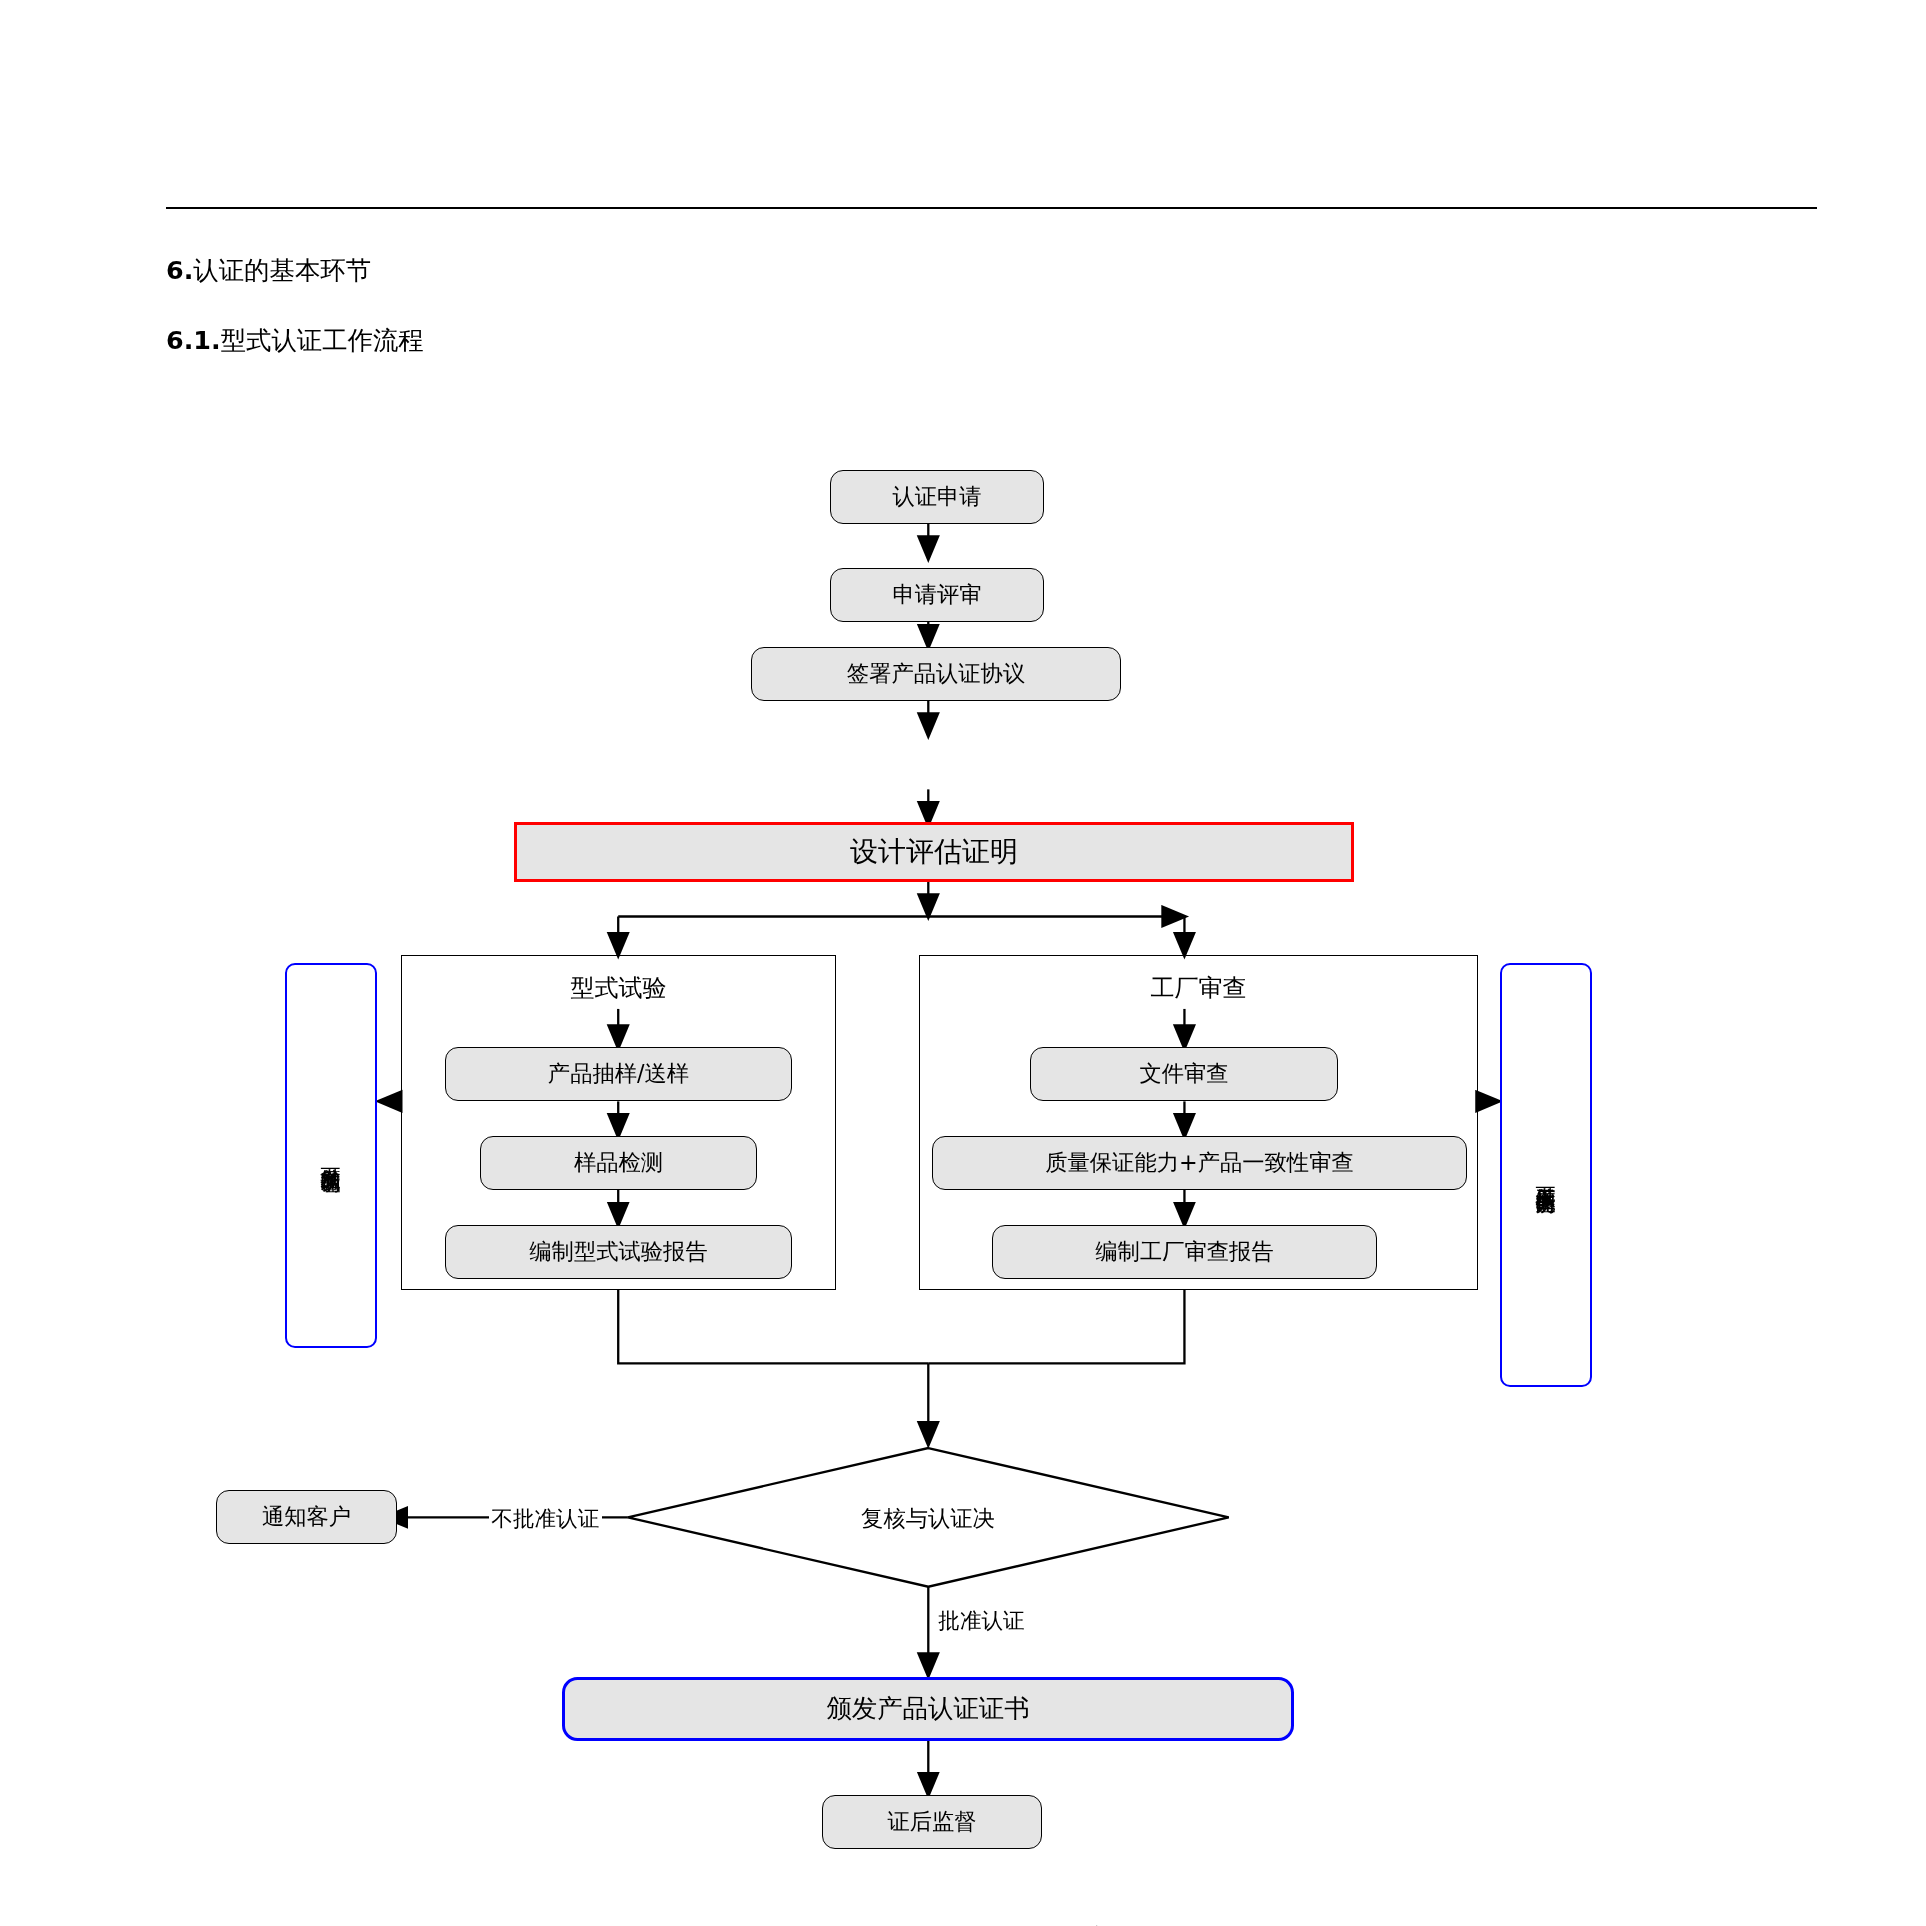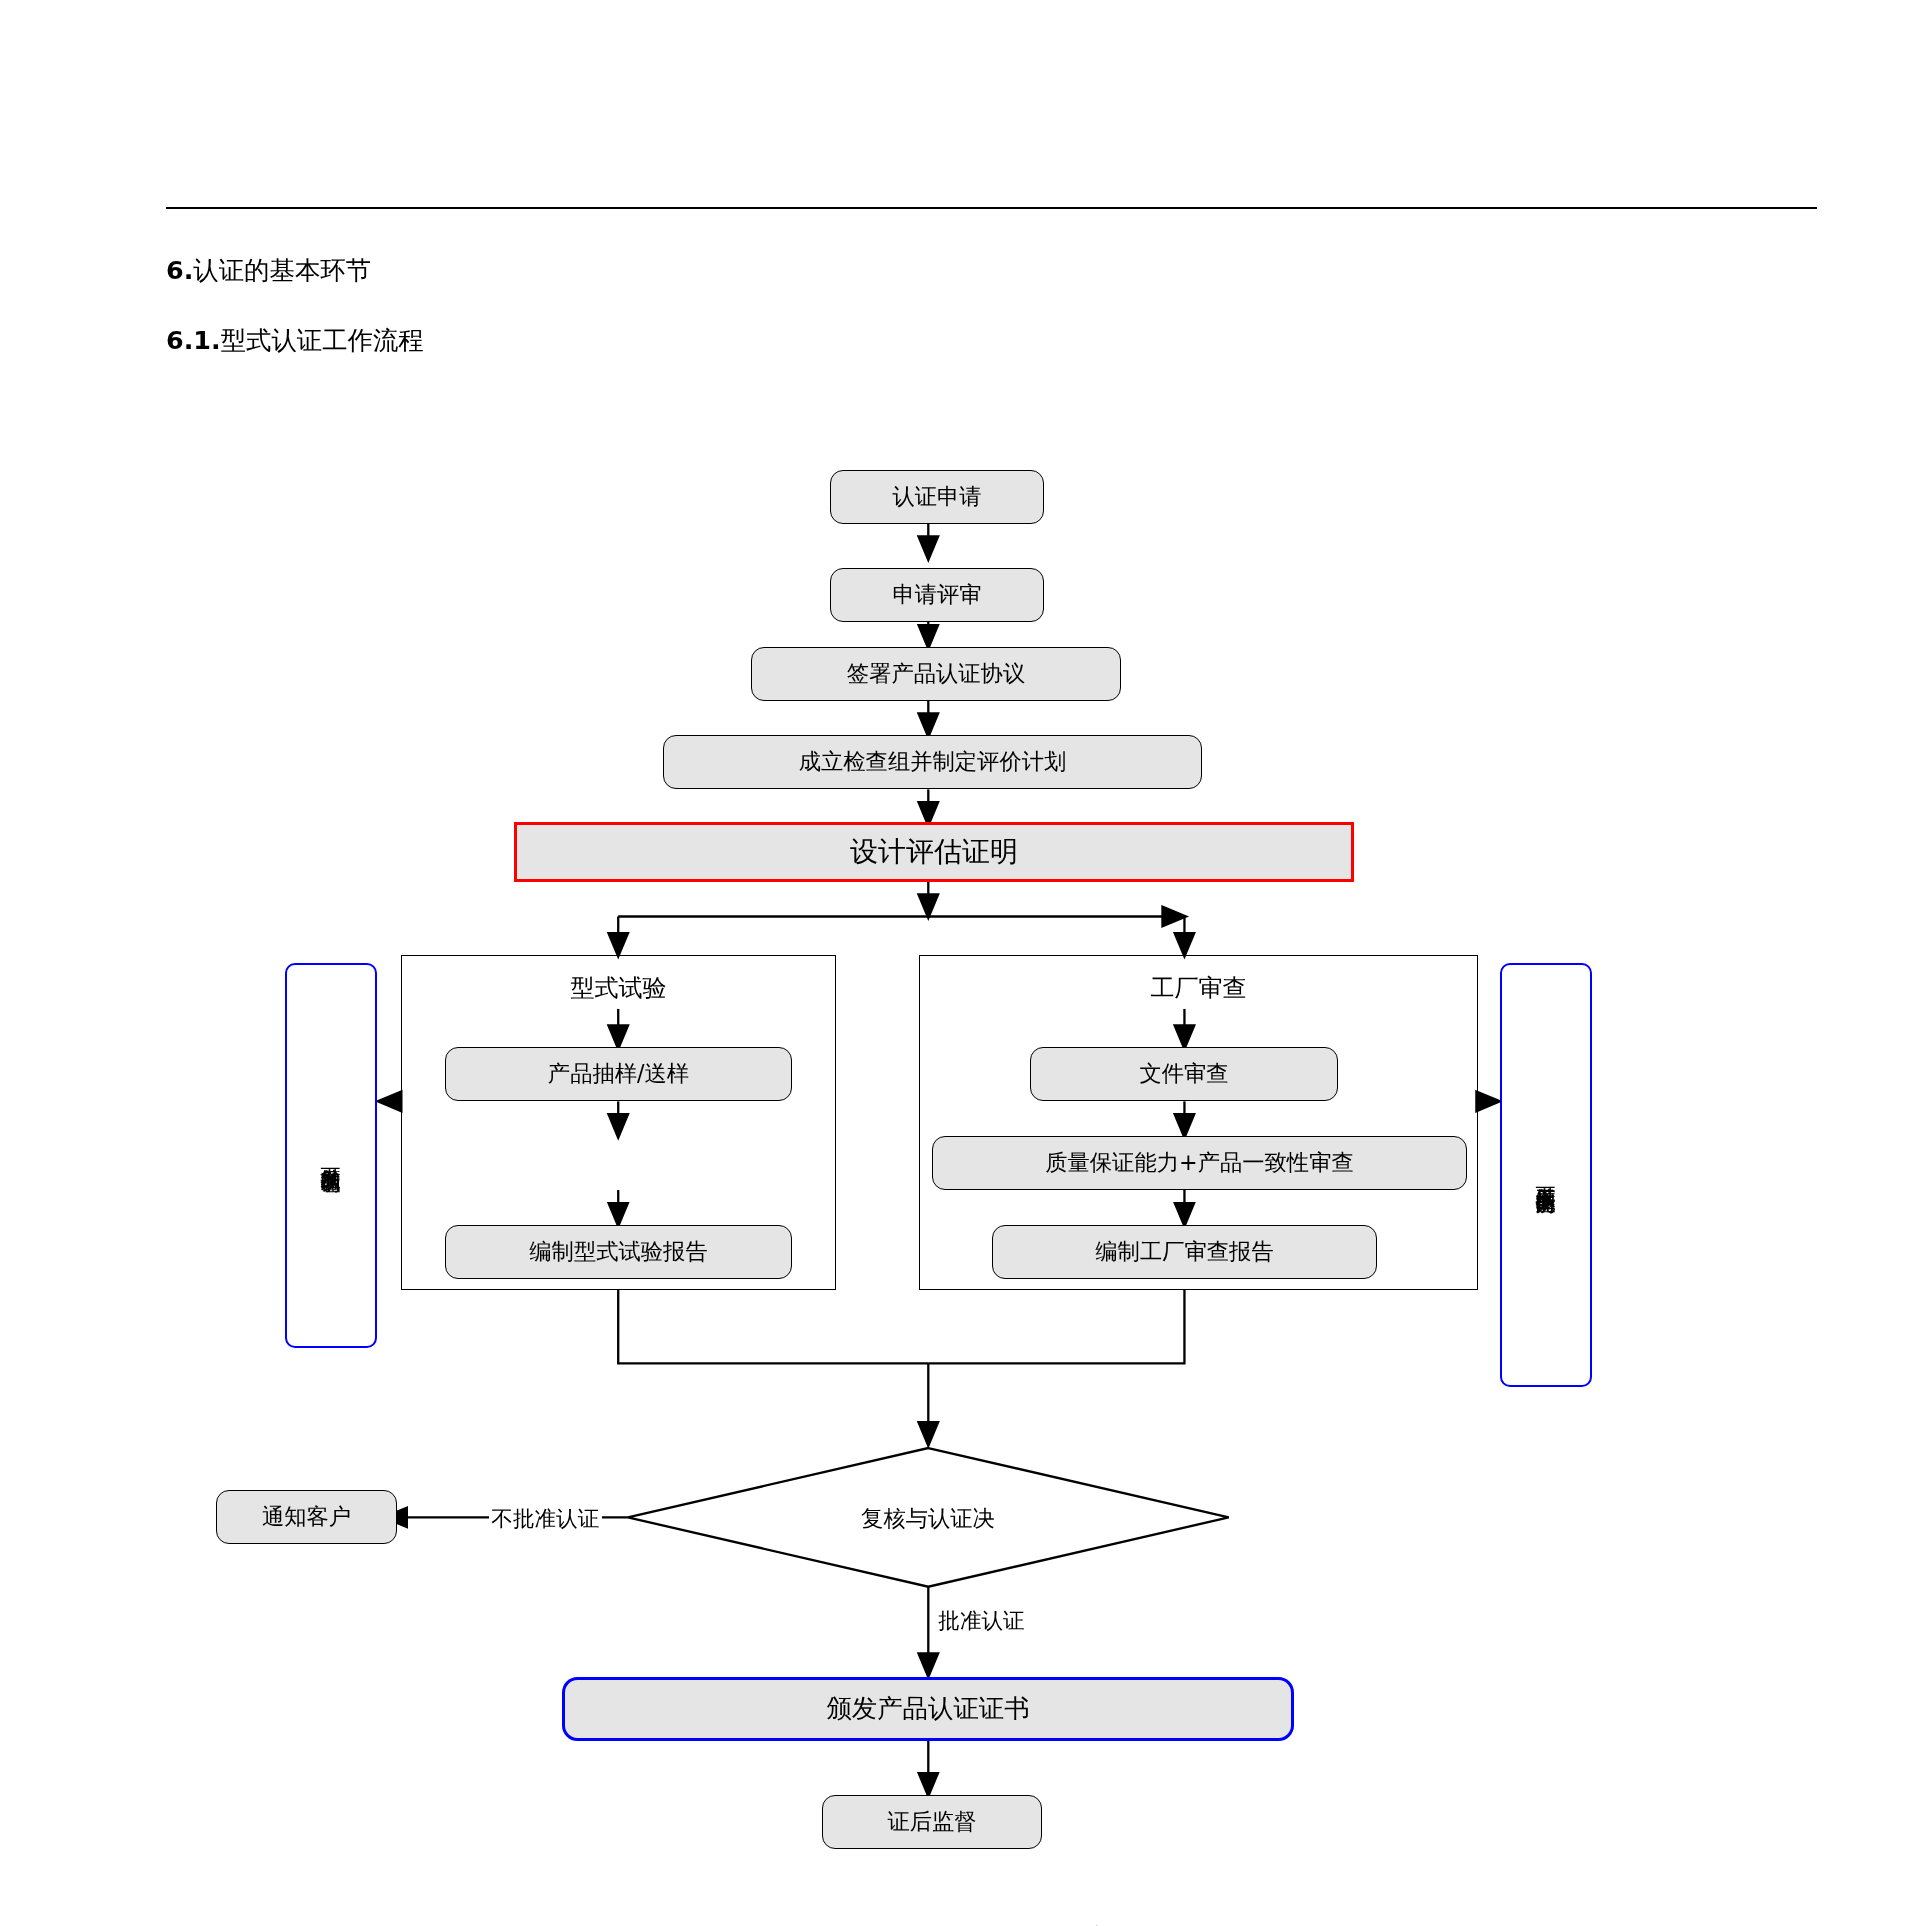--- a/index.html
+++ b/index.html
@@ -277,27 +277,27 @@
         <path d="M2410 3460 L 2410 3600" marker-end="url(#arrow)"></path>
       </g>
     </svg>
 
     <div class="node rounded" style="left:830px; top:62px; width:214px; height:54px;">认证申请</div>
 
     <div class="node rounded" style="left:830px; top:160px; width:214px; height:54px;">申请评审</div>
 
     <div class="node rounded" style="left:751px; top:239px; width:370px; height:54px;">签署产品认证协议</div>
 
-    <div class="node rounded" style="left:663px; top:327px; width:539px; height:54px;">成立检查组并制定评价计划</div>
 
     <div class="node highlight-red" style="left:514px; top:414px; width:840px; height:60px;">设计评估证明</div>
 
     <div class="node group-box" style="left:401px; top:547px; width:435px; height:335px;"></div>
     <div class="group-title" style="left:401px; top:564px; width:435px;">型式试验</div>
     <div class="node rounded" style="left:445px; top:639px; width:347px; height:54px;">产品抽样/送样</div>
+    <div class="node rounded" style="left:480px; top:728px; width:277px; height:54px;">样品检测</div>
     <div class="node rounded" style="left:445px; top:817px; width:347px; height:54px;">编制型式试验报告</div>
 
     <div class="node group-box" style="left:919px; top:547px; width:559px; height:335px;"></div>
     <div class="group-title" style="left:919px; top:564px; width:559px;">工厂审查</div>
     <div class="node rounded" style="left:1030px; top:639px; width:308px; height:54px;">文件审查</div>
     <div class="node rounded" style="left:932px; top:728px; width:535px; height:54px;">质量保证能力+产品一致性审查</div>
     <div class="node rounded" style="left:992px; top:817px; width:385px; height:54px;">编制工厂审查报告</div>
 
     <div class="side-note" style="left:285px; top:555px; width:92px; height:385px;">可颁发产品试验证明</div>
     <div class="side-note" style="left:1500px; top:555px; width:92px; height:424px;">可颁发工厂生产能力证明</div>

